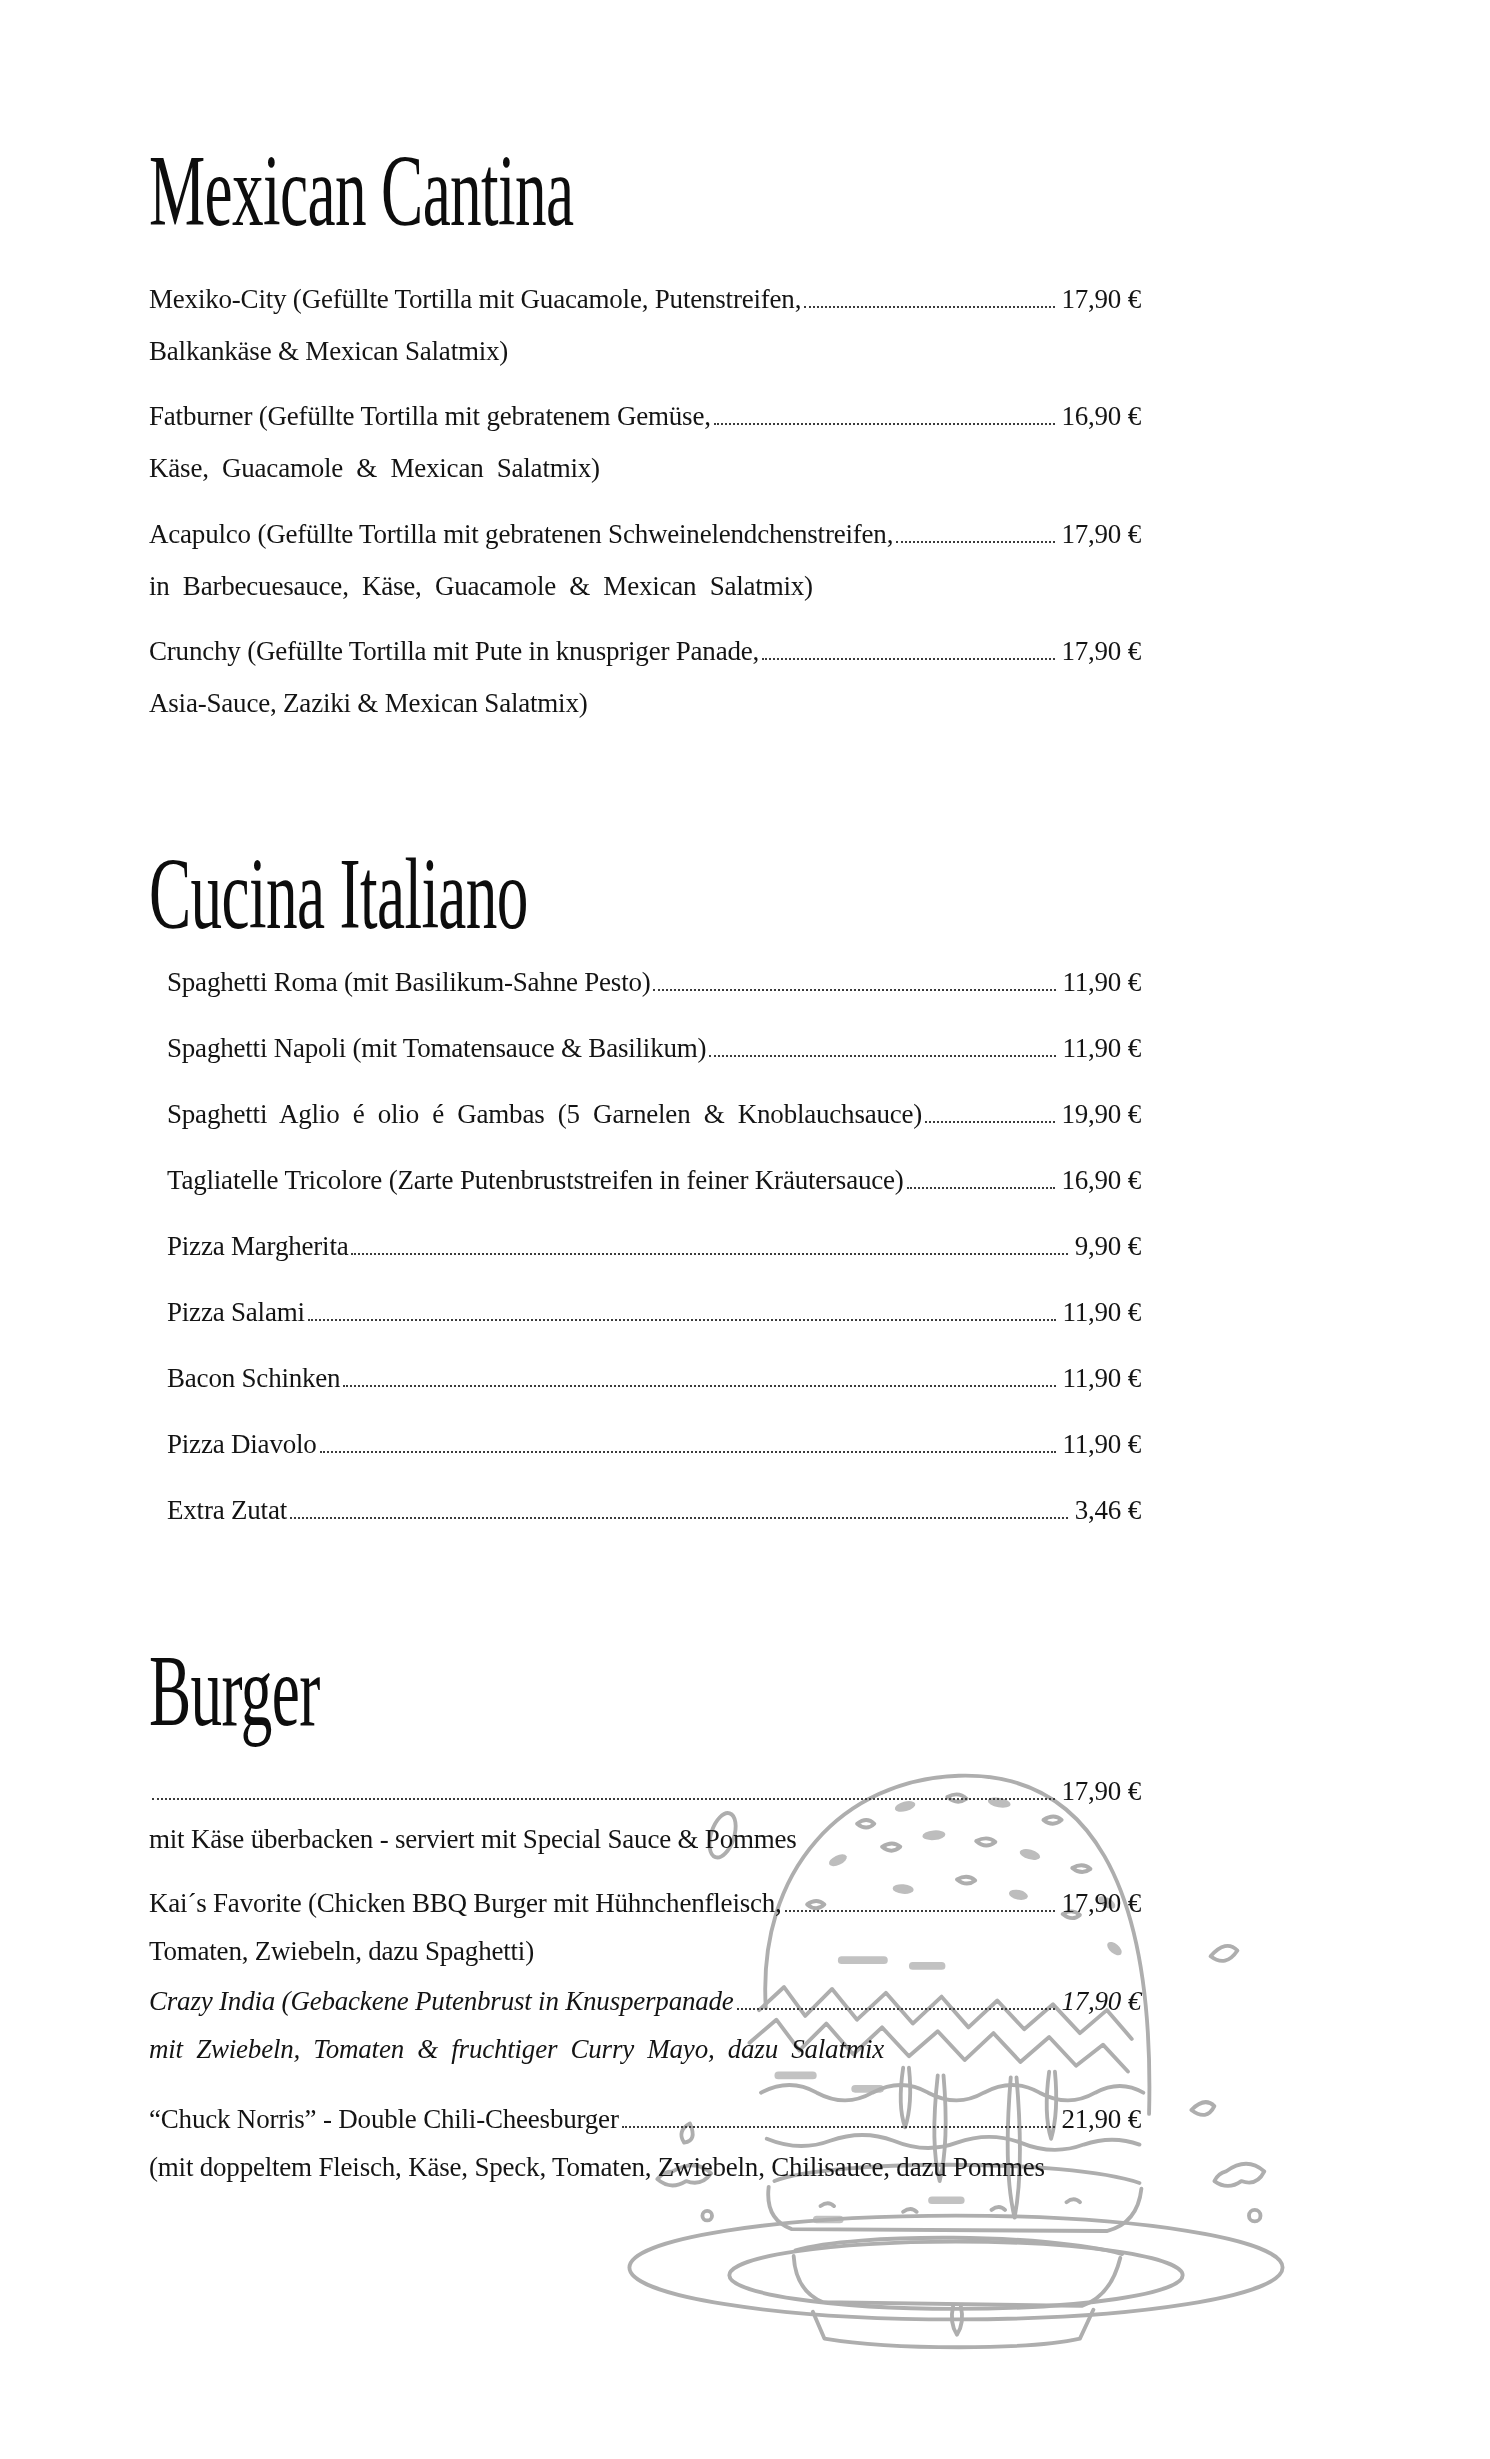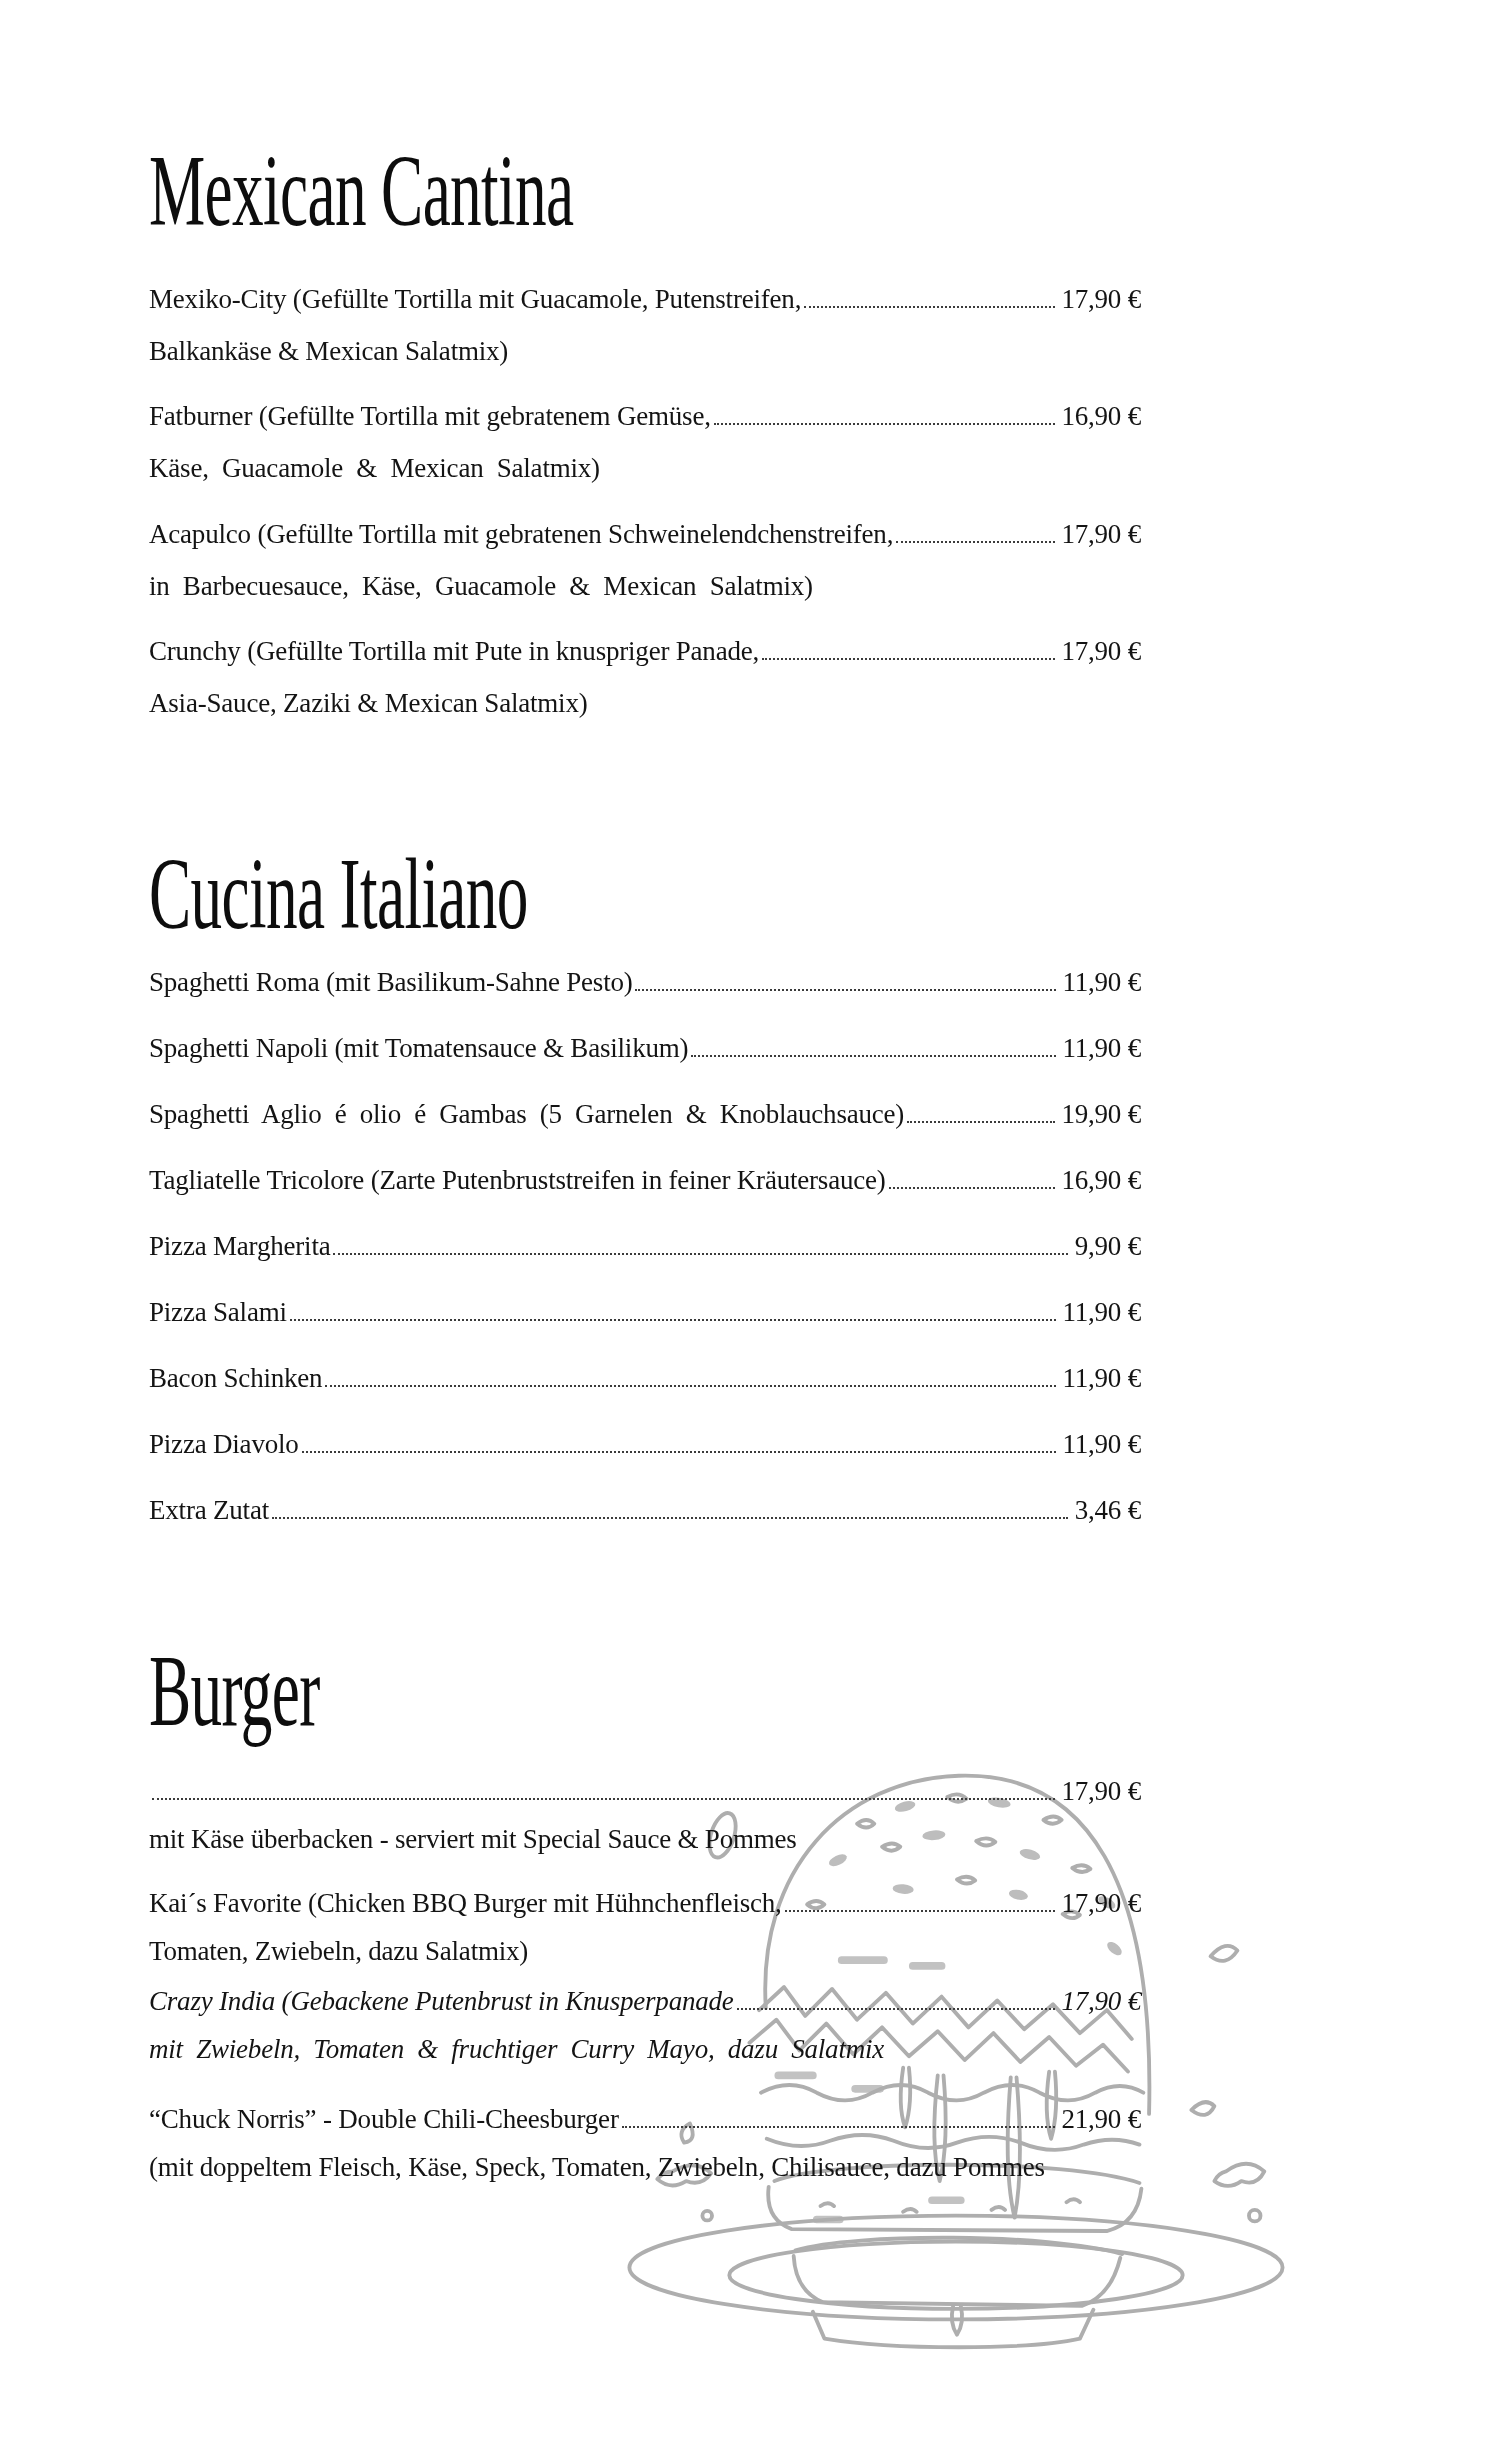--- a/index.html
+++ b/index.html
@@ -51,21 +51,21 @@
     min-width: 23px;
     border-bottom: 2.9px dotted #3b3b3b;
     margin: 0 6.7px 0 2.9px;
     height: 0;
     align-self: baseline;
   }
   .price { flex: 0 0 auto; white-space: nowrap; text-align: right; }
   .sec-mex .row, .sec-mex .cont { line-height: 52px; }
   .sec-mex .menu-item { margin-bottom: 13.4px; }
   .sec-ita .row { line-height: 33px; }
-  .sec-ita .menu-item { margin-bottom: 33px; }
+  .sec-ita .menu-item { margin-bottom: 33px; margin-left: 18px; }
   .sec-bur .row, .sec-bur .cont { line-height: 48px; }
   .sec-bur .menu-item { margin-bottom: 15.4px; }
   .sec-bur .menu-item:nth-child(2) { margin-bottom: 2px; }
   .sec-bur .menu-item:nth-child(3) { margin-bottom: 22px; font-style: italic; }
   .sketch-line { fill: none; stroke: #aeaeae; stroke-width: 4; stroke-linecap: round; stroke-linejoin: round; }
   .sketch-thick { fill: none; stroke: #c2c2c2; stroke-width: 8; stroke-linecap: round; }
   .sketch-fill { fill: #bdbdbd; stroke: none; }
 </style>
 </head>
 <body>
@@ -250,21 +250,21 @@
             <span class="price">17,90 €</span>
           </div>
           <div class="cont">mit Käse überbacken - serviert mit Special Sauce &amp; Pommes</div>
         </div>
         <div class="menu-item">
           <div class="row">
             <span class="itext">Kai´s Favorite (Chicken BBQ Burger mit Hühnchenfleisch,</span>
             <span class="dots"></span>
             <span class="price">17,90 €</span>
           </div>
-          <div class="cont">Tomaten, Zwiebeln, dazu Salatmix)</div>
+          <div class="cont">Tomaten, Zwiebeln, dazu Spaghetti)</div>
         </div>
         <div class="menu-item">
           <div class="row">
             <span class="itext">Crazy India (Gebackene Putenbrust in Knusperpanade</span>
             <span class="dots"></span>
             <span class="price">17,90 €</span>
           </div>
           <div class="cont spread">mit Zwiebeln, Tomaten &amp; fruchtiger Curry Mayo, dazu Salatmix</div>
         </div>
         <div class="menu-item">

